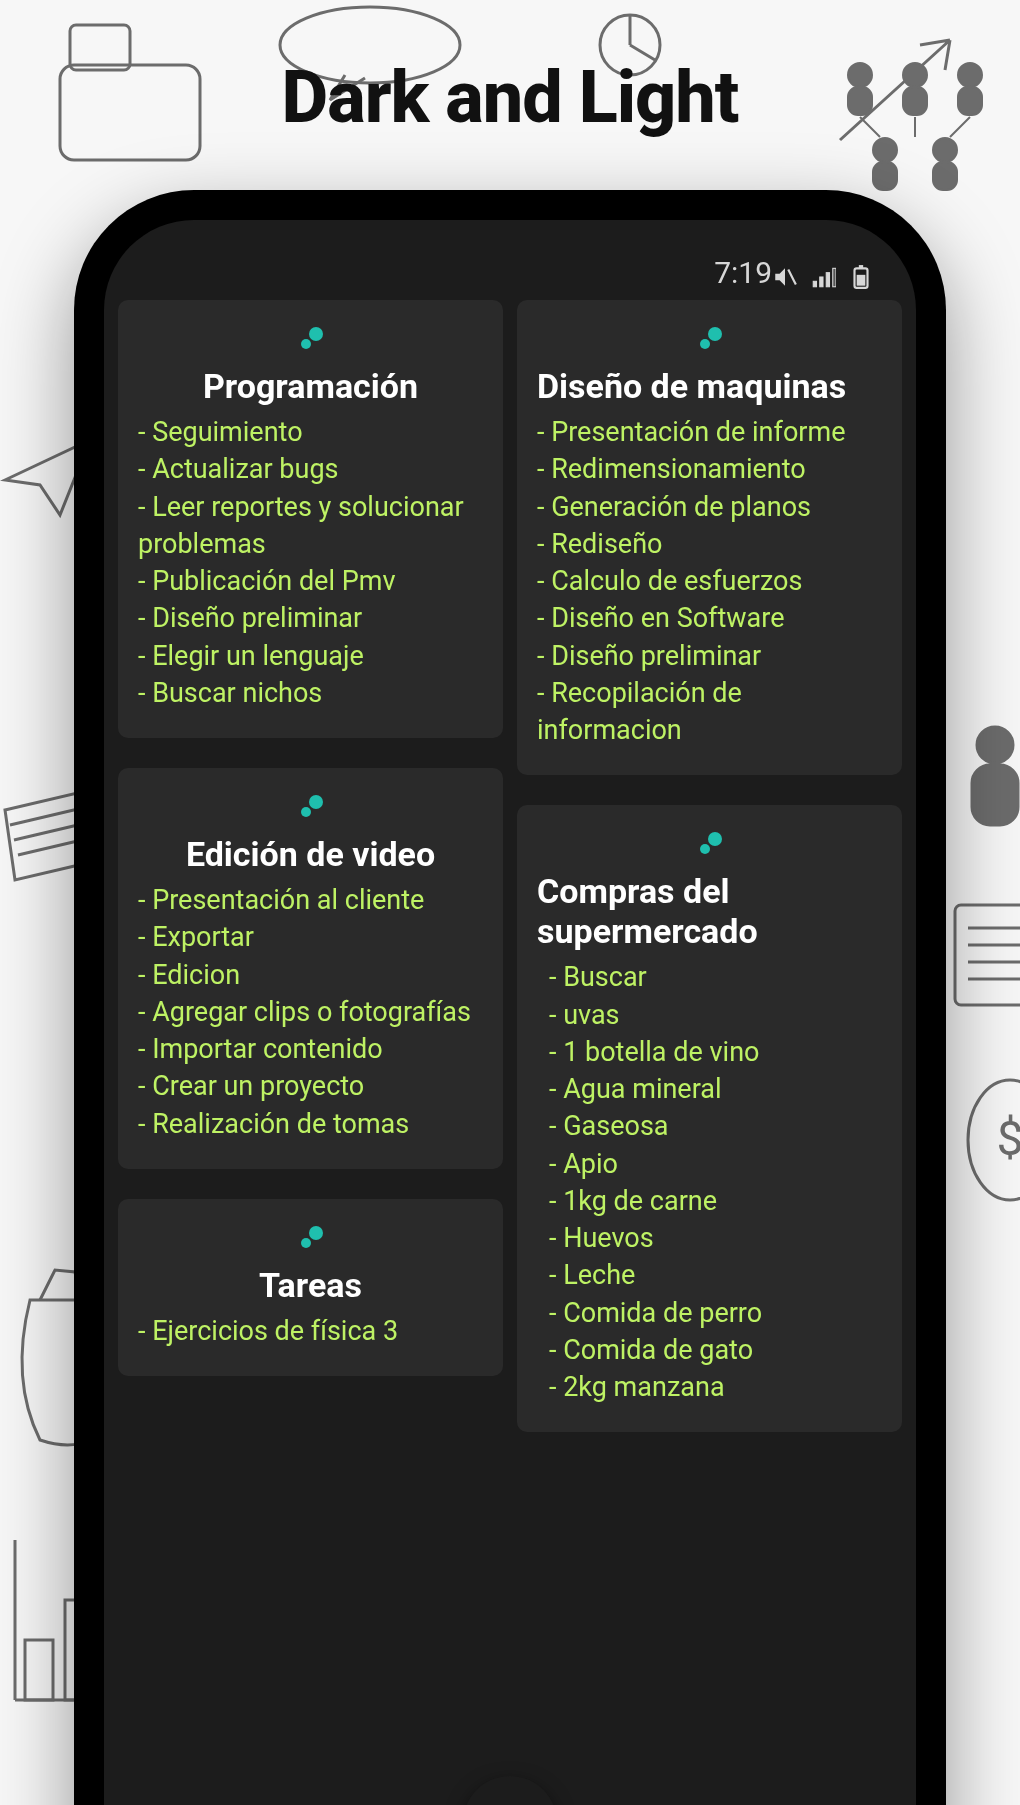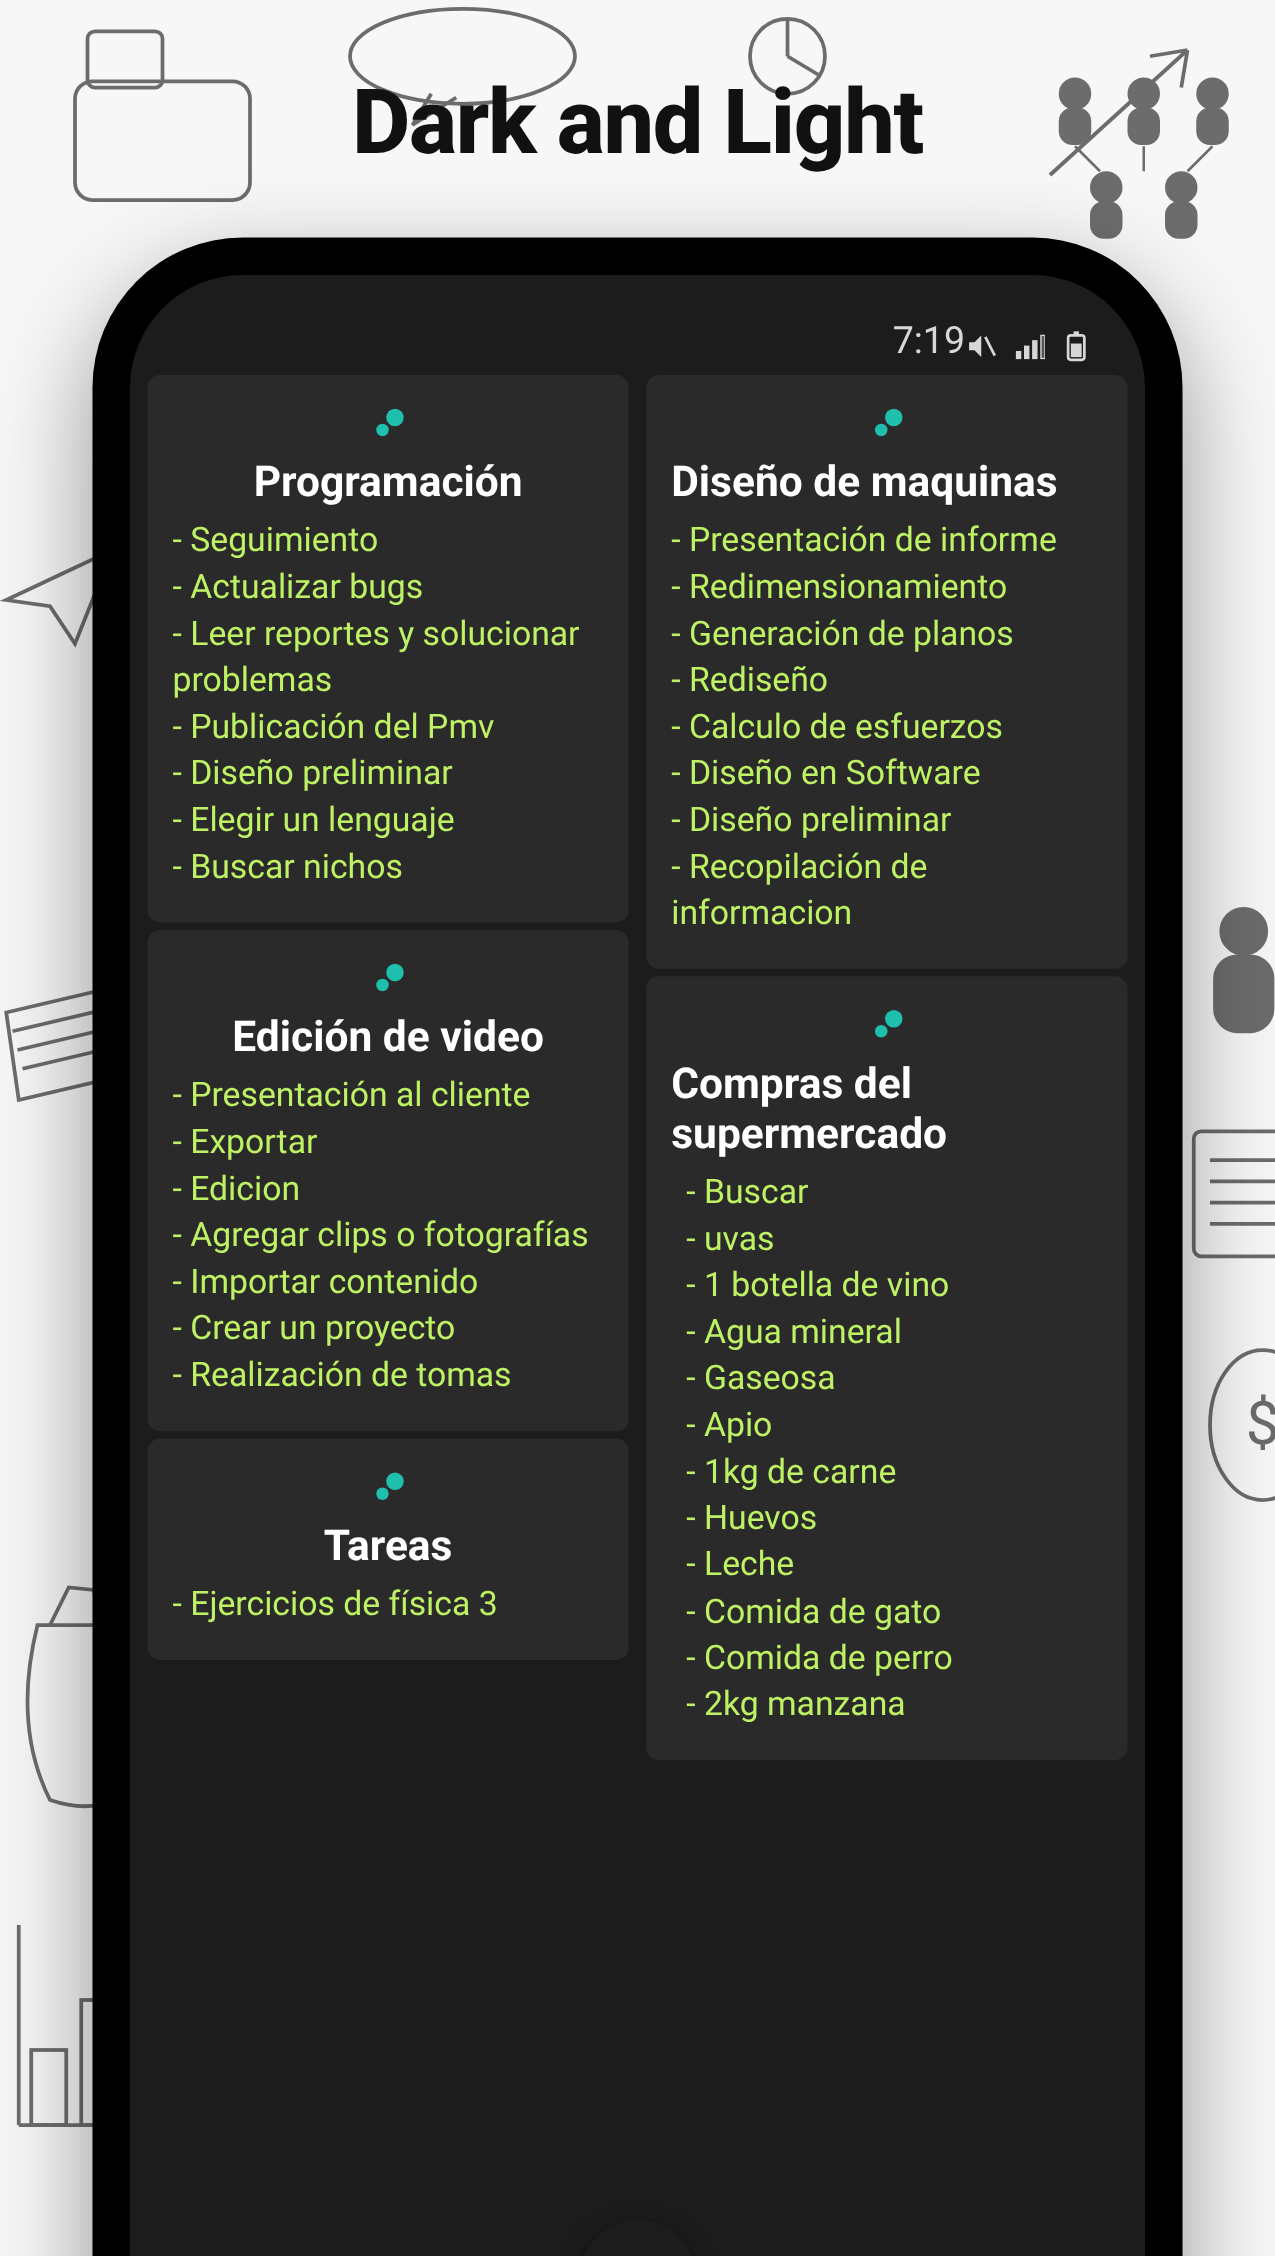--- a/index.html
+++ b/index.html
@@ -109,21 +109,21 @@
   .stars span.c3 { left: 56px; top: 24px; }
   .stars span.c4 { left: 78px; top: 42px; background: #2fd6c5; width:6px; height:6px; }
   .stars span.c5 { left: 92px; top: 18px; }
 
   
   .grid {
     display: flex;
     gap: 14px;
     padding: 0 14px;
   }
-  .col { flex: 1; display: flex; flex-direction: column; gap: 6px; }
+  .col { flex: 1; display: flex; flex-direction: column; gap: 30px; }
   .card {
     background: #2a2a2a;
     border-radius: 10px;
     padding: 24px 20px 26px 20px;
     color: #fff;
   }
   .card-icon { text-align: center; margin-bottom: 8px; }
   .card-icon svg { width: 30px; height: 30px; }
   .card-title {
     font-size: 34px;
@@ -349,22 +349,22 @@
           <div class="card-list indented">
             <span class="item">- Buscar</span>
             <span class="item">- uvas</span>
             <span class="item">- 1 botella de vino</span>
             <span class="item">- Agua mineral</span>
             <span class="item">- Gaseosa</span>
             <span class="item">- Apio</span>
             <span class="item">- 1kg  de carne</span>
             <span class="item">- Huevos</span>
             <span class="item">- Leche</span>
+            <span class="item">- Comida de perro</span>
             <span class="item">- Comida de gato</span>
-            <span class="item">- Comida de perro</span>
             <span class="item">- 2kg manzana</span>
           </div>
         </div>
 
       </div>
     </div>
 
     <div class="fab">
       <span>+</span>
     </div>

